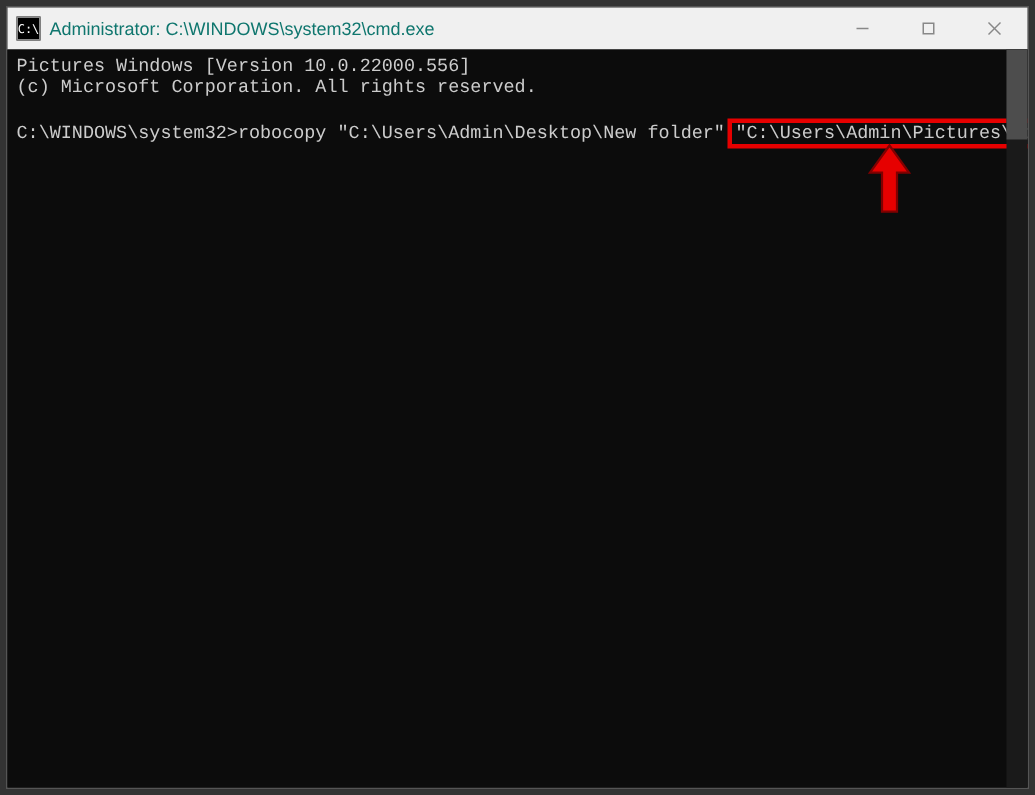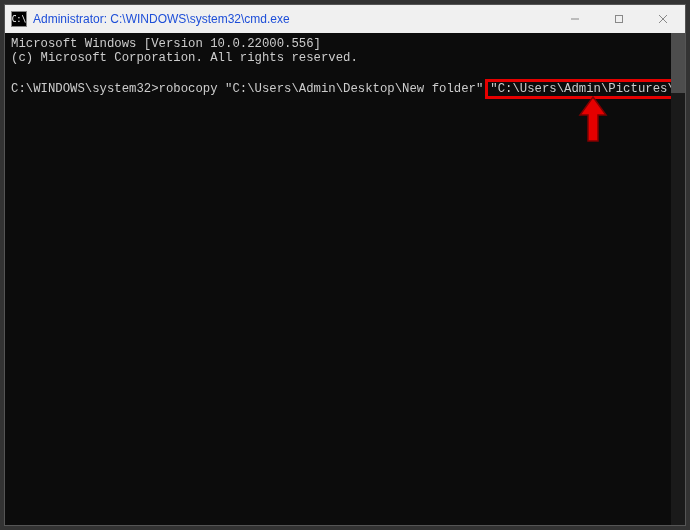--- a/index.html
+++ b/index.html
@@ -38,21 +38,21 @@
   display: inline-flex;
   align-items: center;
   justify-content: center;
   margin-right: 6px;
   font-size: 8px;
   color: #fff;
   font-family: monospace;
 }
 .titlebar-title {
   font-size: 12px;
-  color: #1d4ed8;
+  color: #0f766e;
   flex: 1;
 }
 .titlebar-controls {
   display: flex;
   height: 100%;
 }
 .titlebar-btn {
   width: 44px;
   height: 100%;
   display: flex;
@@ -124,21 +124,21 @@
           </svg>
       </div>
       <div class="titlebar-btn">
         <svg viewBox="0 0 10 10">
             <line x1="1" y1="1" x2="9" y2="9" stroke="#888" stroke-width="1"></line>
             <line x1="9" y1="1" x2="1" y2="9" stroke="#888" stroke-width="1"></line>
           </svg>
       </div>
     </div>
   </div>
-  <div class="terminal"><span>Microsoft Windows [Version 10.0.22000.556]</span>
+  <div class="terminal"><span>Pictures Windows [Version 10.0.22000.556]</span>
 <span>(c) Microsoft Corporation. All rights reserved.</span>
 <span></span>
 <span>C:\WINDOWS\system32&gt;</span><span>robocopy "C:\Users\Admin\Desktop\New folder"</span><span class="highlight-box">"C:\Users\Admin\Pictures\Copy"</span></div>
   <div class="terminal-scrollbar">
     <div class="terminal-scrollbar-thumb"></div>
   </div>
 </div>
 
 <div class="annotation-arrow">
   <svg viewBox="0 0 30 50">

